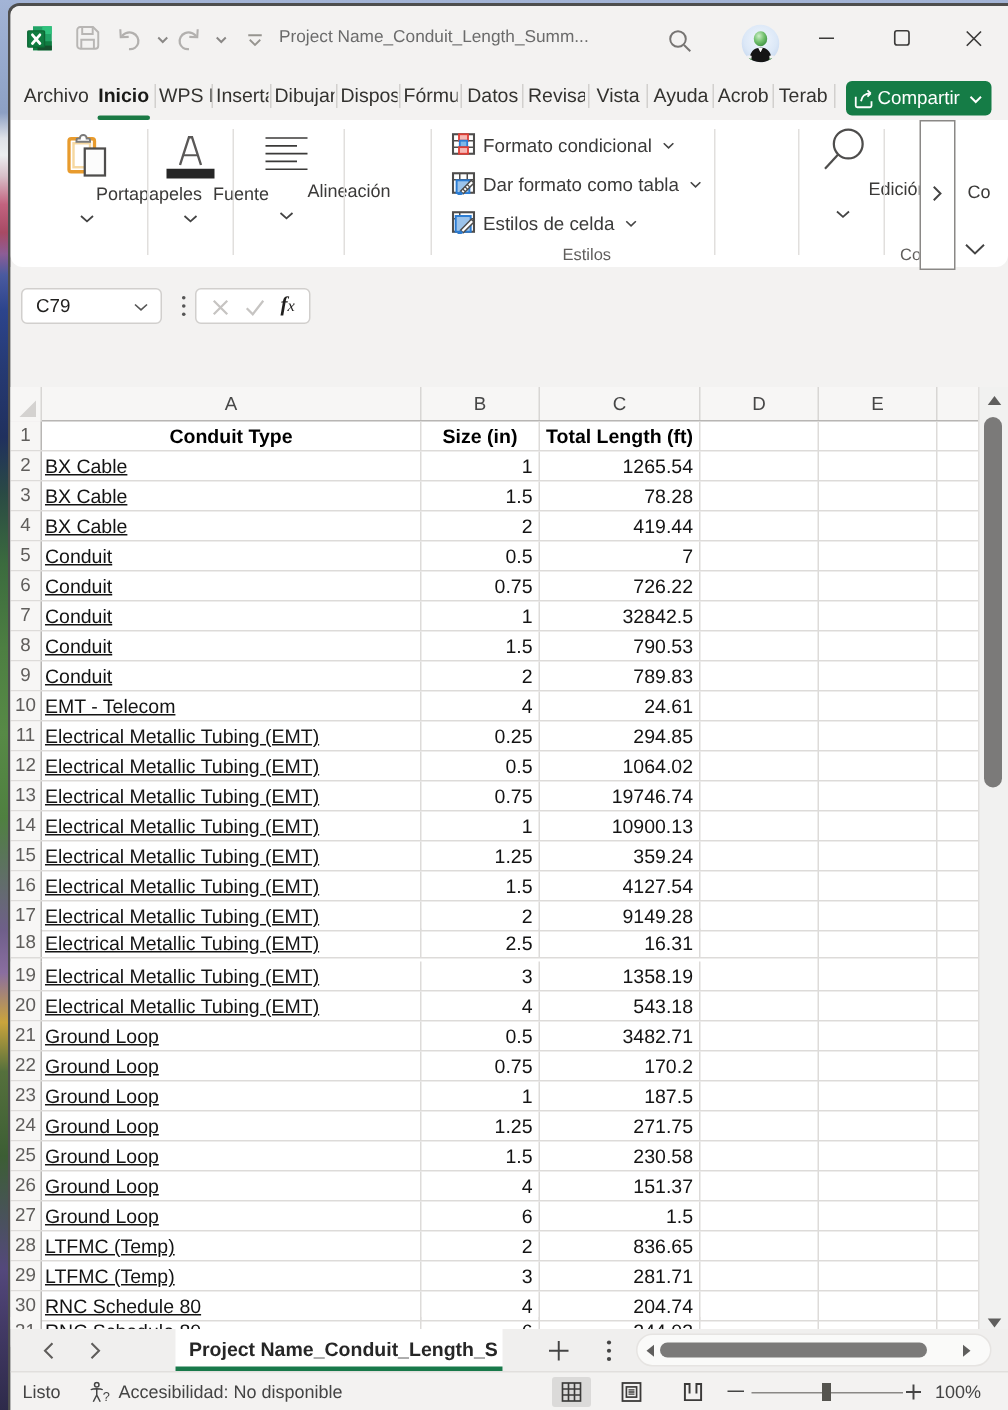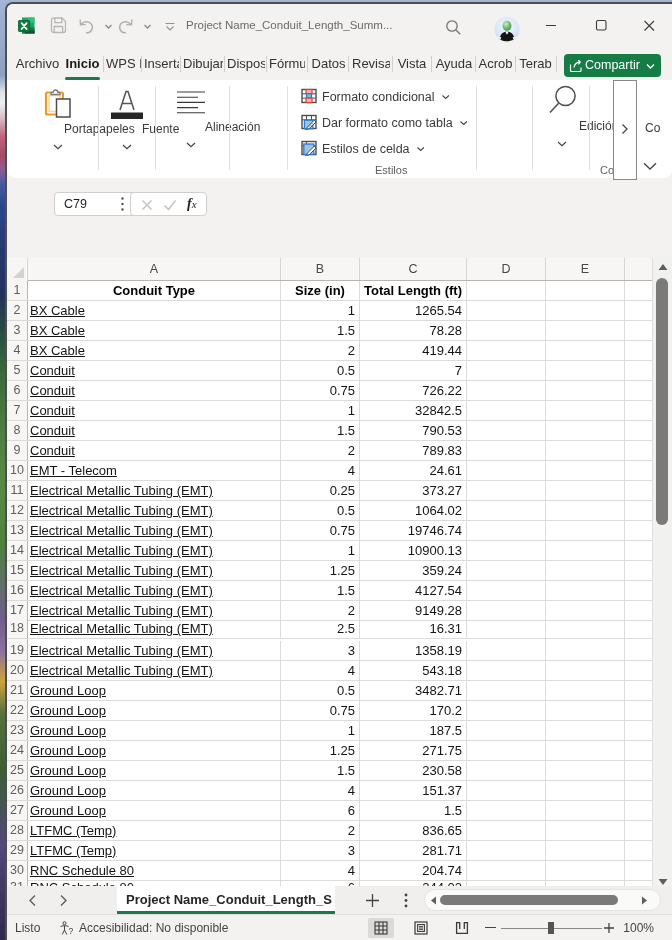--- a/index.html
+++ b/index.html
@@ -39,21 +39,21 @@
 .rgroup { position:absolute; top:0; text-align:center; }
 .glabel { font-size:12px; color:#3b3a39; white-space:nowrap;margin-left:45px; }
 .chev { display:inline-block; }
 .estrow { position:absolute; left:294px; height:16px; font-size:12.5px; color:#3b3a39; white-space:nowrap; }
 .estrow svg.icn { vertical-align:-3px; margin-right:5px; }
 #estilos-label, #co-label { position:absolute; top:84px; font-size:11px; color:#605e5c; }
 #flybox { position:absolute; left:606px; top:0px; width:24px; height:100px; background:#fff; border:1px solid #8a8886; z-index:5; }
 
 #fxrow { position:absolute; left:0; top:174px; width:100%; height:80px; background:#f3f2f1; }
 .fxbox { position:absolute; background:#fff; border:1px solid #d1cfcd; border-radius:4px; }
-#namebox { left:7px; top:14px; width:94px; height:24px;margin-left:40px; }
+#namebox { left:7px; top:14px; width:94px; height:24px; }
 #namebox .txt { position:absolute; left:9px; top:4px; font-size:12.5px; color:#201f1e; }
 #fxbtns { left:123px; top:14px; width:77px; height:24px; }
 #fmlbox { left:205px; top:14px; width:445px; height:59px; }
 #fmlbox .txt { position:absolute; left:10px; top:5px; font-size:12.5px; color:#201f1e; }
 #dots3 { position:absolute; left:114px; top:18px; width:3px; height:16px; }
 
 #grid { position:absolute; left:0; top:254px; width:100%; height:628px; background:#fff; }
 #colhdr { position:absolute; left:0; top:0; width:645px; height:23px; background:#f7f6f5; border-bottom:1px solid #b8b6b4; }
 .chd { position:absolute; top:0; height:22px; line-height:22px; text-align:center; font-size:12.5px; color:#474747; border-right:1px solid #d8d6d4; }
 #rowhdrcol { position:absolute; left:0; top:23px; width:21px; height:605px; background:#f7f6f5; border-right:1px solid #b8b6b4; }
@@ -416,21 +416,21 @@
 <div class="gr" style="top:203px">
         <div class="rn">10</div>
         <div class="ca">EMT - Telecom</div>
         <div class="cb">4</div>
         <div class="cc">24.61</div>
       </div>
 <div class="gr" style="top:223px">
         <div class="rn">11</div>
         <div class="ca">Electrical Metallic Tubing (EMT)</div>
         <div class="cb">0.25</div>
-        <div class="cc">373.27</div>
+        <div class="cc">294.85</div>
       </div>
 <div class="gr" style="top:243px">
         <div class="rn">12</div>
         <div class="ca">Electrical Metallic Tubing (EMT)</div>
         <div class="cb">0.5</div>
         <div class="cc">1064.02</div>
       </div>
 <div class="gr" style="top:263px">
         <div class="rn">13</div>
         <div class="ca">Electrical Metallic Tubing (EMT)</div>

